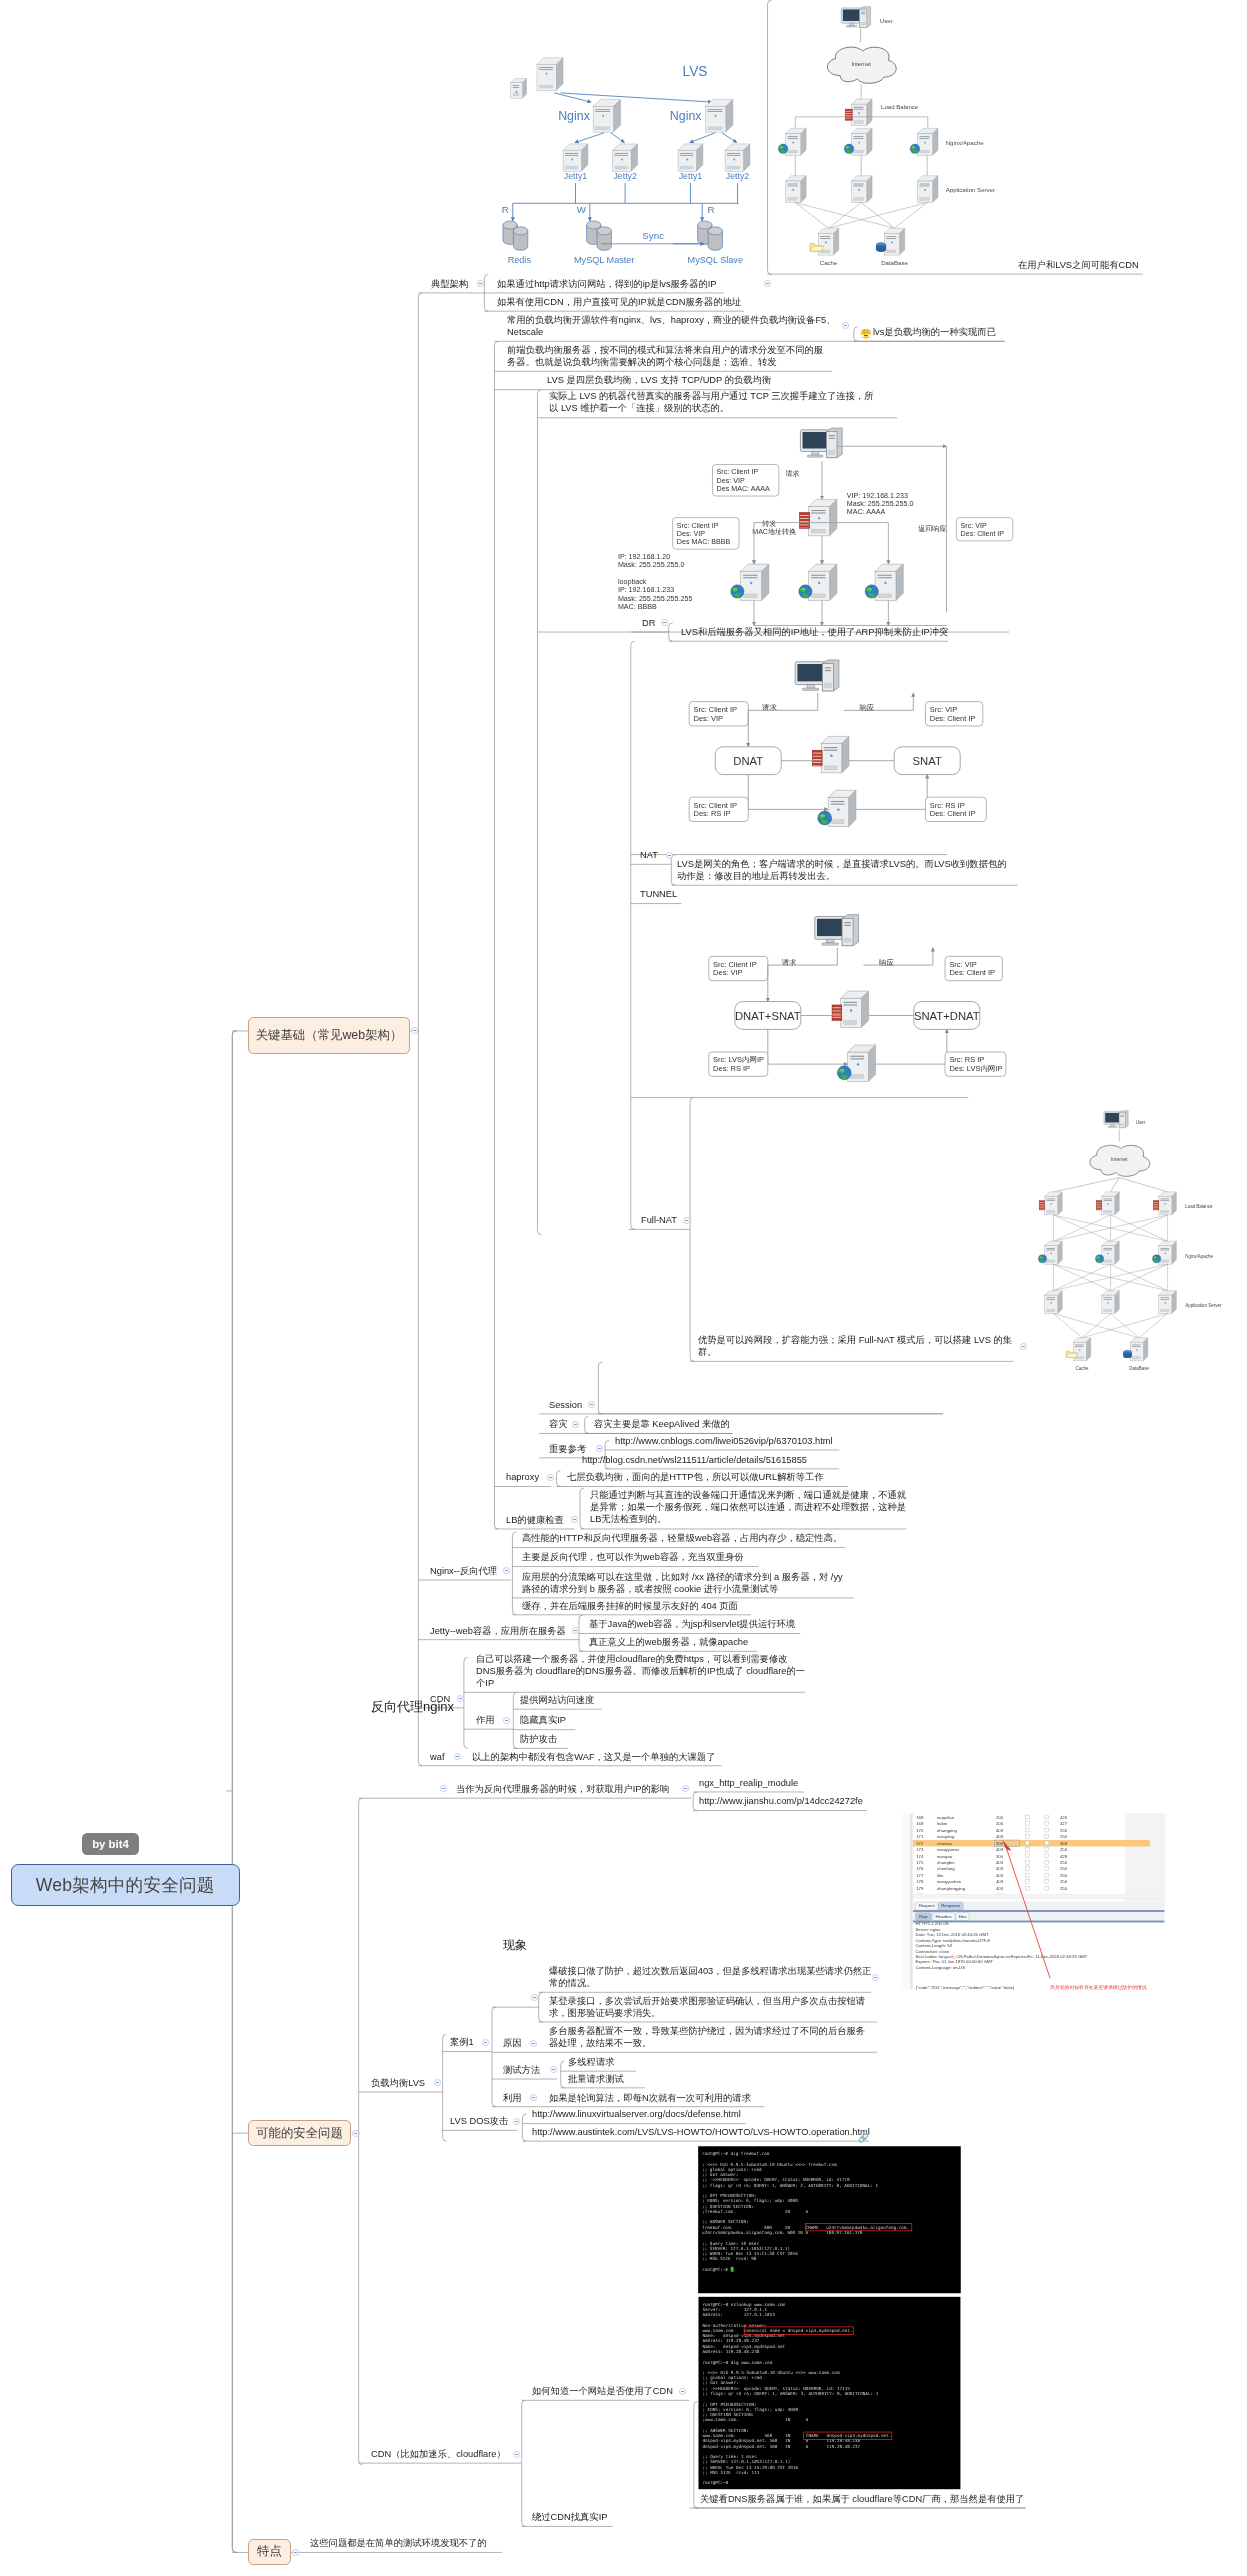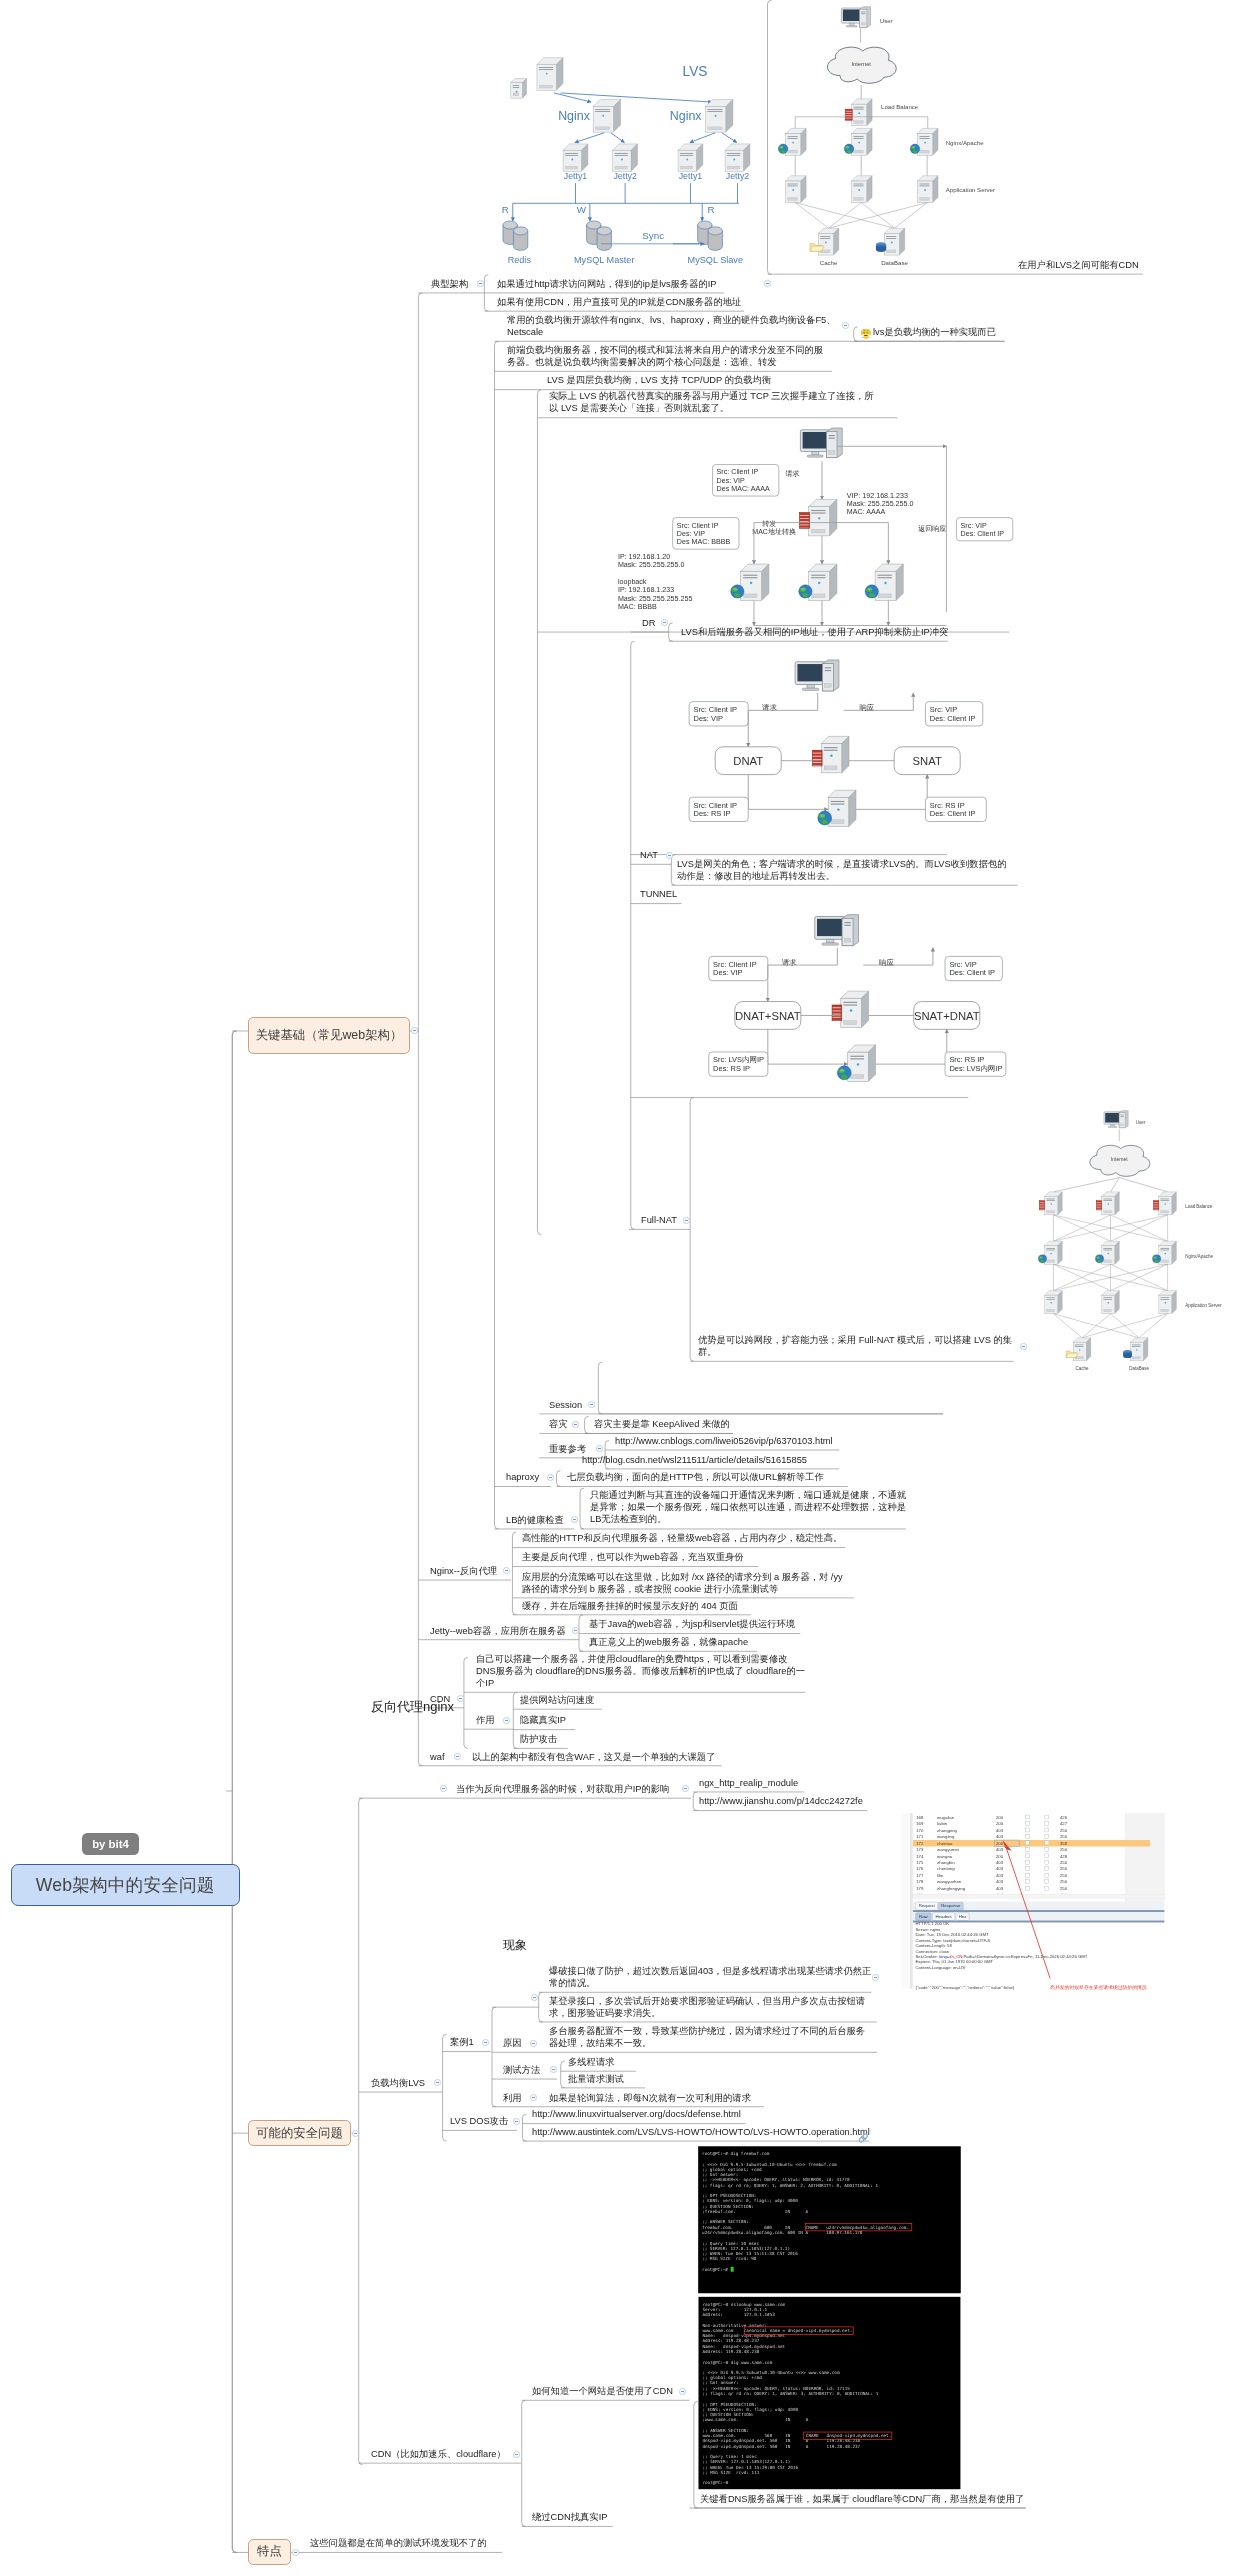--- a/index.html
+++ b/index.html
@@ -1083,21 +1083,21 @@
 <div class="nd" style="left:497px;top:296px;font-size:9.3px;line-height:12px">如果有使用CDN，用户直接可见的IP就是CDN服务器的地址</div>
 <div class="nd" style="left:1018px;top:259px;font-size:9.3px;line-height:12px">在用户和LVS之间可能有CDN</div>
 <div class="nd" style="left:507px;top:314px;font-size:9.3px;line-height:12px">常用的负载均衡开源软件有nginx、lvs、haproxy，商业的硬件负载均衡设备F5、
 Netscale</div>
 <div class="ic" style="left:842px;top:322px"></div>
 <div class="nd" style="left:873px;top:326px;font-size:9.3px;line-height:12px">lvs是负载均衡的一种实现而已</div>
 <div class="nd" style="left:507px;top:344px;font-size:9.3px;line-height:12px">前端负载均衡服务器，按不同的模式和算法将来自用户的请求分发至不同的服
 务器。也就是说负载均衡需要解决的两个核心问题是：选谁、转发</div>
 <div class="nd" style="left:547px;top:374px;font-size:9.3px;line-height:12px">LVS 是四层负载均衡，LVS 支持 TCP/UDP 的负载均衡</div>
 <div class="nd" style="left:549px;top:390px;font-size:9.3px;line-height:12px">实际上 LVS 的机器代替真实的服务器与用户通过 TCP 三次握手建立了连接，所
-以 LVS 是需要关心「连接」否则就乱套了。</div>
+以 LVS 维护着一个「连接」级别的状态的。</div>
 <div class="nd" style="left:642px;top:617px;font-size:9.3px;line-height:12px">DR</div>
 <div class="ic" style="left:661px;top:619px"></div>
 <div class="nd" style="left:681px;top:626px;font-size:9.3px;line-height:12px">LVS和后端服务器又相同的IP地址，使用了ARP抑制来防止IP冲突</div>
 <div class="nd" style="left:640px;top:849px;font-size:9.3px;line-height:12px">NAT</div>
 <div class="ic" style="left:666px;top:852px"></div>
 <div class="nd" style="left:677px;top:858px;font-size:9.3px;line-height:12px">LVS是网关的角色；客户端请求的时候，是直接请求LVS的。而LVS收到数据包的
 动作是：修改目的地址后再转发出去。</div>
 <div class="nd" style="left:640px;top:888px;font-size:9.3px;line-height:12px">TUNNEL</div>
 <div class="nd" style="left:641px;top:1214px;font-size:9.3px;line-height:12px">Full-NAT</div>
 <div class="ic" style="left:683px;top:1217px"></div>

